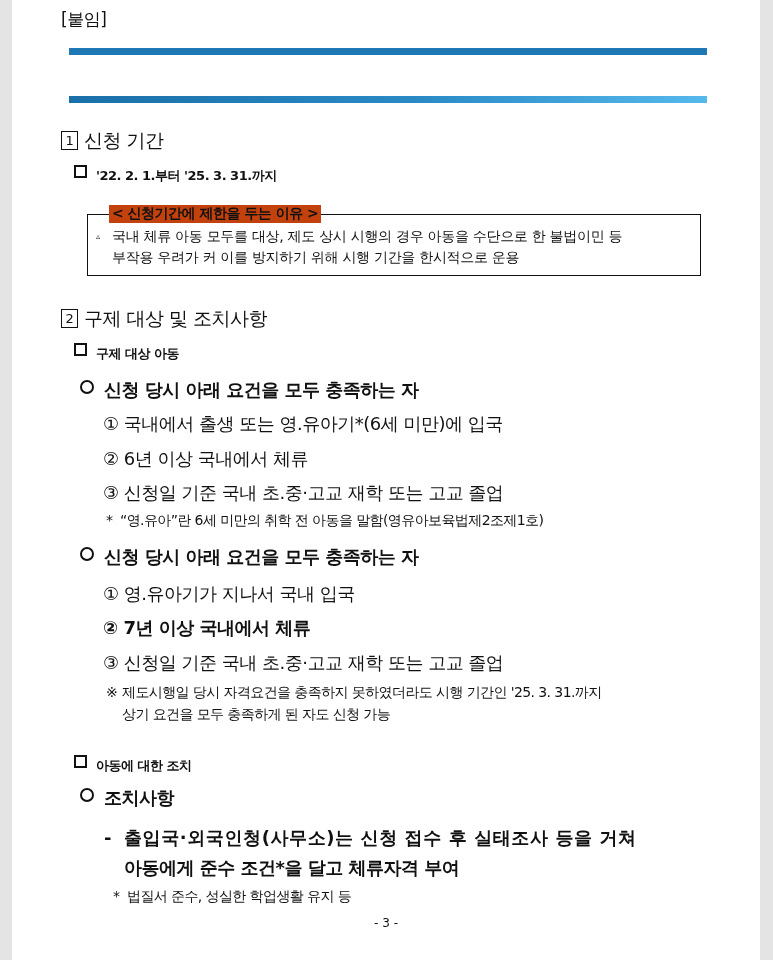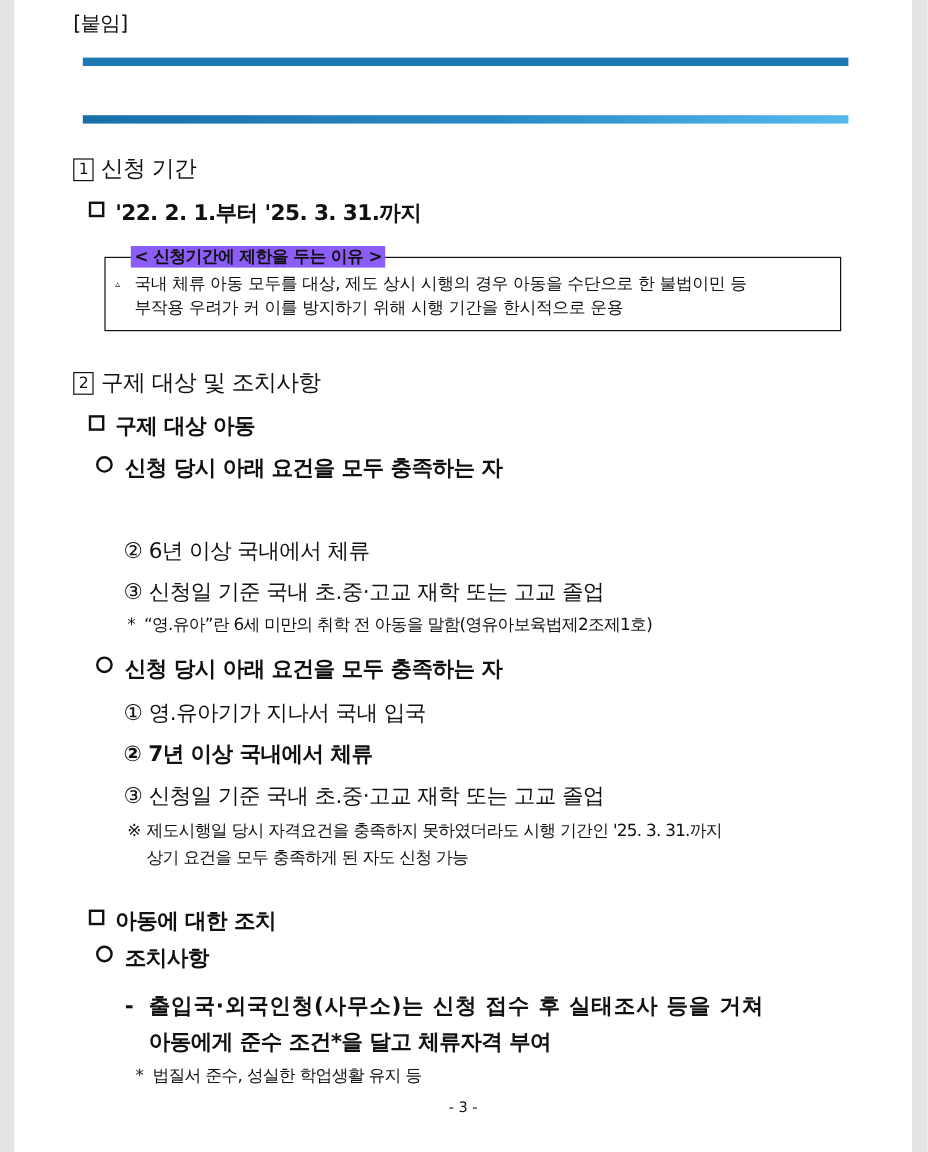--- a/index.html
+++ b/index.html
@@ -38,32 +38,32 @@
     vertical-align: 2px;
   }
   .sq {
     display: inline-block; width: 9px; height: 9px; border: 2px solid #111;
     margin-right: 9px; vertical-align: 2px;
   }
   .circ {
     display: inline-block; width: 10px; height: 10px; border: 2px solid #111;
     border-radius: 50%; margin-right: 10px; vertical-align: 2px;
   }
-  .l1 { font-size: 18px; font-weight: bold; letter-spacing: -0.5px; }
+  .l1 { font-size: 13px; font-weight: bold; letter-spacing: -0.5px; }
   .l2 { font-size: 18px; font-weight: bold; letter-spacing: -0.5px; }
   .l3 { font-size: 18px; letter-spacing: -0.5px; }
   .note { font-size: 14px; letter-spacing: -0.6px; }
   .note-mark { display: inline-block; width: 14px; }
 
   .box {
     position: absolute; left: 75px; top: 214px; width: 612px; height: 60px;
     border: 1.5px solid #111;
   }
   .box-legend {
-    position: absolute; left: 97px; top: 205px; background: #8b5cf6;
+    position: absolute; left: 97px; top: 205px; background: #c2410c;
     font-size: 14px; font-weight: bold; letter-spacing: -0.5px; padding: 0 3px;
   }
   .box-text { font-size: 14px; letter-spacing: -0.3px; line-height: 21px; }
   .tri { display: inline-block; font-size: 8px; width: 16px; vertical-align: 2px; }
 
   .footer { left: 0; width: 748px; text-align: center; top: 916px; font-size: 12px; }
 </style>
 </head>
 <body>
 
@@ -93,20 +93,21 @@
     <span class="numbox">2</span><span>구제 대상 및 조치사항</span>
   </div>
 
   <div class="abs l1" style="left:62px; top:343px;">
     <span class="sq"></span><span>구제 대상 아동</span>
   </div>
 
   <div class="abs l2" style="left:68px; top:378px;">
     <span class="circ"></span><span>신청 당시 아래 요건을 모두 충족하는 자</span>
   </div>
+  <div class="abs l3" style="left:91px; top:412px;">① 국내에서 출생 또는 영.유아기*(6세 미만)에 입국</div>
   <div class="abs l3" style="left:91px; top:447px;">② 6년 이상 국내에서 체류</div>
   <div class="abs l3" style="left:91px; top:481px;">③ 신청일 기준 국내 초.중·고교 재학 또는 고교 졸업</div>
   <div class="abs note" style="left:94px; top:512px;">
     <span class="note-mark">*</span><span>“영.유아”란 6세 미만의 취학 전 아동을 말함(영유아보육법제2조제1호)</span>
   </div>
 
   <div class="abs l2" style="left:68px; top:545px;">
     <span class="circ"></span><span>신청 당시 아래 요건을 모두 충족하는 자</span>
   </div>
   <div class="abs l3" style="left:91px; top:582px;">① 영.유아기가 지나서 국내 입국</div>

